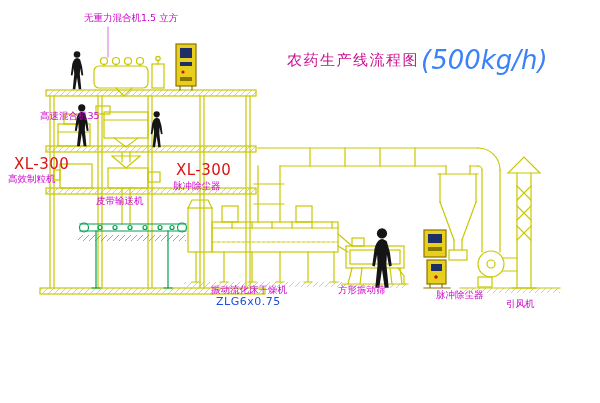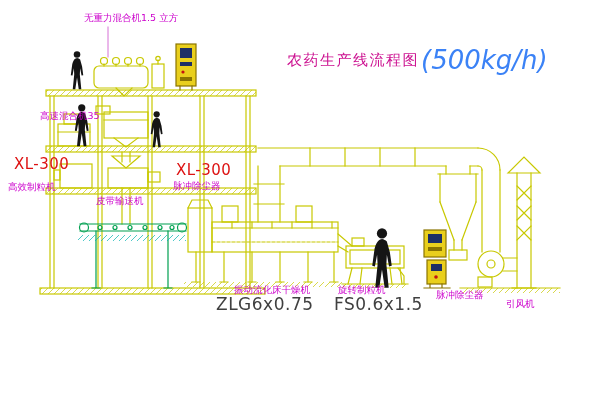--- a/index.html
+++ b/index.html
@@ -2,21 +2,21 @@
 <html><head>
 <meta charset="utf-8">
 <style>
   html,body{margin:0;padding:0;background:#fff;}
   .stage{position:relative;width:600px;height:403px;background:#fff;overflow:hidden;
          font-family:"DejaVu Sans",sans-serif;}
   .stage svg{position:absolute;left:0;top:0;}
   .lbl{position:absolute;white-space:nowrap;line-height:1;}
   .m{color:#cc00cc;font-size:9.5px;}
   .r{color:#dd1111;font-size:15px;letter-spacing:.5px;}
-  .r2{color:#404040;font-size:17px;letter-spacing:.5px;}
+  .r2{color:#1d4ed8;font-size:11px;letter-spacing:.5px;}
   .title{position:absolute;left:287px;top:45px;display:flex;align-items:center;gap:2px;}
   .t-main{color:#cc1190;font-size:15px;letter-spacing:1.5px;}
   .t-cap{color:#3b82f6;font-size:26px;font-style:italic;}
 </style>
 </head>
 <body>
 
 <div class="stage">
 
   <svg width="600" height="403" viewBox="0 0 600 403">
@@ -187,29 +187,28 @@
 
   <div class="title">
     <span class="t-main">农药生产线流程图</span>
     <span class="t-cap">(500kg/h)</span>
   </div>
 
   <div class="lbl m" style="left:84px;top:13px;">无重力混合机1.5 立方</div>
   <div class="lbl m" style="left:40px;top:111px;">高速混合机35</div>
 
   <div class="lbl r" style="left:14px;top:157px;">XL-300</div>
-  <div class="lbl m" style="left:8px;top:174px;margin-top:8px;">高效制粒机</div>
+  <div class="lbl m" style="left:8px;top:174px;">高效制粒机</div>
 
   <div class="lbl r" style="left:176px;top:163px;">XL-300</div>
   <div class="lbl m" style="left:173px;top:181px;">脉冲除尘器</div>
 
   <div class="lbl m" style="left:96px;top:196px;text-align:right;">皮带输送机</div>
 
-  <div class="lbl m" style="left:222px;top:285px;padding-left:12px;">振动流化床干燥机</div>
+  <div class="lbl m" style="left:199px;top:285px;padding-left:12px;">振动流化床干燥机</div>
   <div class="lbl r2" style="left:216px;top:296px;">ZLG6x0.75</div>
 
-  <div class="lbl m" style="left:338px;top:285px;">旋转制粒机</div>
-  <div class="lbl r2" style="left:334px;top:296px;">FS0.6x1.5</div>
+  <div class="lbl m" style="left:338px;top:285px;">方形振动筛</div>
 
   <div class="lbl m" style="left:436px;top:290px;">脉冲除尘器</div>
   <div class="lbl m" style="left:506px;top:299px;">引风机</div>
 
 </div>
 
 </body></html>

